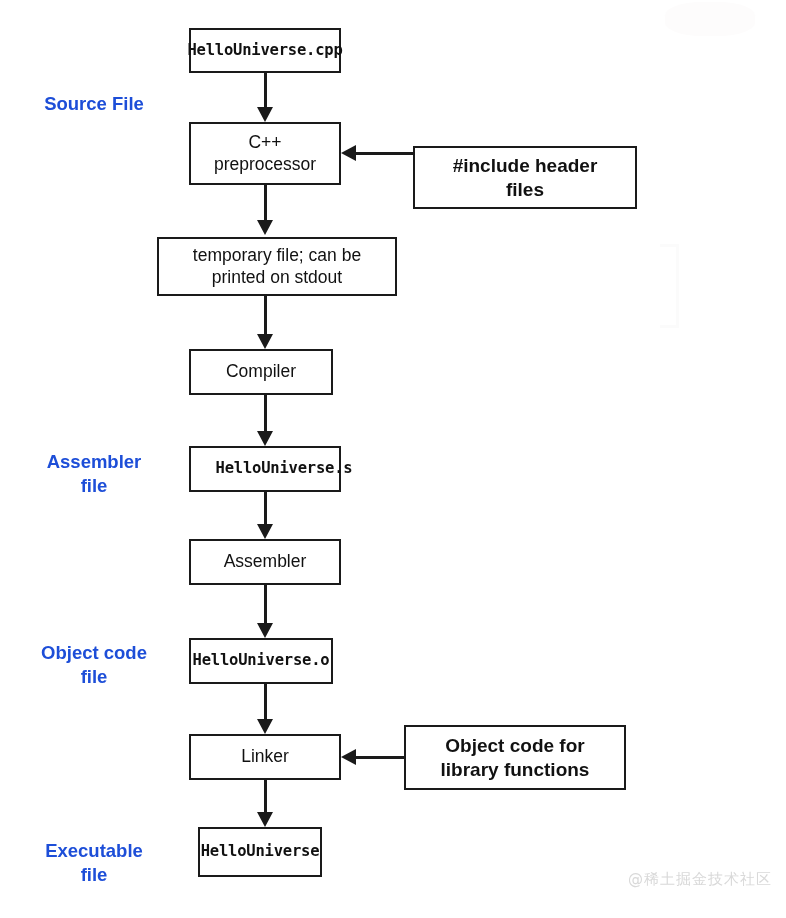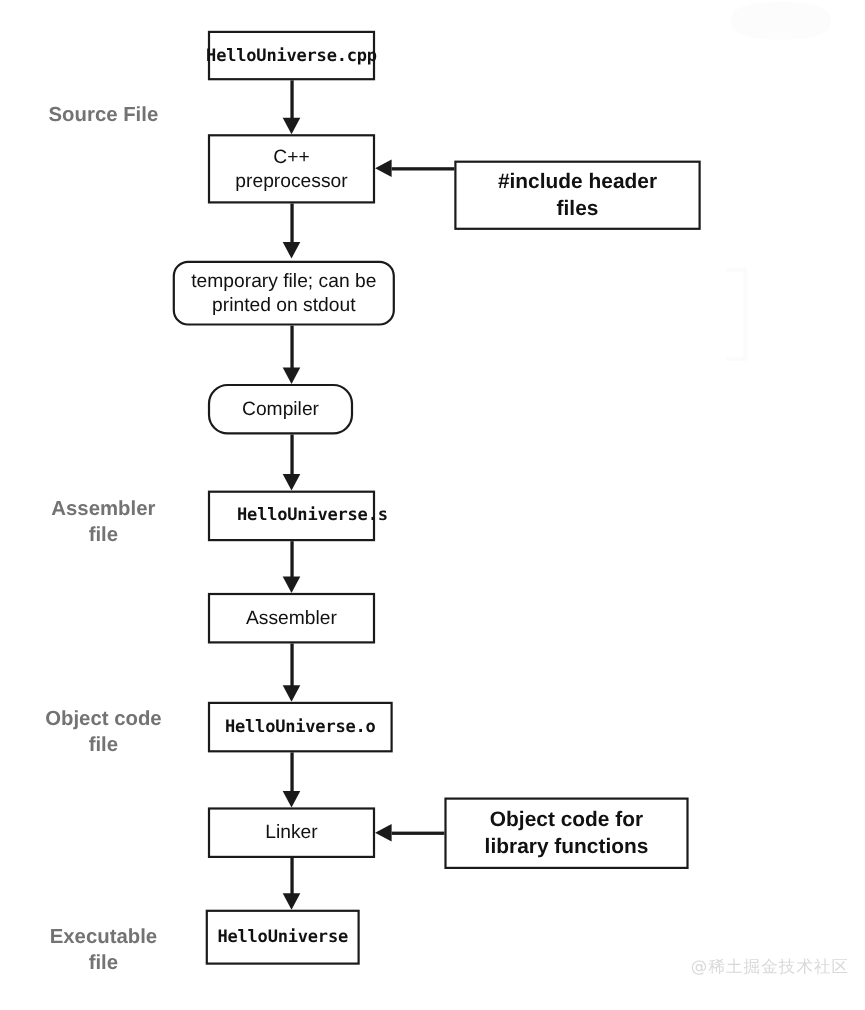--- a/index.html
+++ b/index.html
@@ -54,21 +54,21 @@
     font-weight: 700;
     font-size: 19px;
   }
 
   
   .stage-label {
     position: absolute;
     font-family: "Liberation Sans", sans-serif;
     font-weight: 700;
     font-size: 18.5px;
-    color: #737373;
+    color: #1d4ed8;
     text-align: center;
     line-height: 1.3;
     white-space: pre-line;
   }
 
   
   .vline {
     position: absolute;
     width: 3px;
     background: #1a1a1a;
@@ -153,50 +153,50 @@
     <span class="txt">#include header
 files</span>
   </div>
 
   <div class="hline" style="left:356px; top:152px; width:57px;"></div>
   <div class="arrow-left" style="left:341px; top:145px;"></div>
 
   <div class="vline" style="left:263.5px; top:185px; height:36px;"></div>
   <div class="arrow-down" style="left:256.5px; top:220px;"></div>
 
-  <div class="node sans" style="left:157px; top:237px; width:202px; height:59px;border-radius:14px;">
+  <div class="node sans" style="left:157px; top:237px; width:240px; height:59px;">
     <span class="txt">temporary file; can be
 printed on stdout</span>
   </div>
 
   <div class="vline" style="left:263.5px; top:296px; height:39px;"></div>
   <div class="arrow-down" style="left:256.5px; top:334px;"></div>
 
-  <div class="node sans" style="left:189px; top:349px; width:132px; height:46px;border-radius:18px;">
+  <div class="node sans" style="left:189px; top:349px; width:144px; height:46px;">
     <span class="txt">Compiler</span>
   </div>
 
   <div class="vline" style="left:263.5px; top:395px; height:37px;"></div>
   <div class="arrow-down" style="left:256.5px; top:431px;"></div>
 
   <div class="node mono" style="left:189px; top:446px; width:152px; height:46px;padding-left:38px;">
     <span class="txt">HelloUniverse.s</span>
   </div>
 
   <div class="vline" style="left:263.5px; top:492px; height:33px;"></div>
   <div class="arrow-down" style="left:256.5px; top:524px;"></div>
 
   <div class="node sans" style="left:189px; top:539px; width:152px; height:46px;">
     <span class="txt">Assembler</span>
   </div>
 
   <div class="vline" style="left:263.5px; top:585px; height:39px;"></div>
   <div class="arrow-down" style="left:256.5px; top:623px;"></div>
 
-  <div class="node mono" style="left:189px; top:638px; width:168px; height:46px;">
+  <div class="node mono" style="left:189px; top:638px; width:144px; height:46px;">
     <span class="txt">HelloUniverse.o</span>
   </div>
 
   <div class="vline" style="left:263.5px; top:684px; height:36px;"></div>
   <div class="arrow-down" style="left:256.5px; top:719px;"></div>
 
   <div class="node sans-bold" style="left:404px; top:725px; width:222px; height:65px;">
     <span class="txt">Object code for
 library functions</span>
   </div>
@@ -204,19 +204,19 @@
   <div class="node sans" style="left:189px; top:734px; width:152px; height:46px;">
     <span class="txt">Linker</span>
   </div>
 
   <div class="hline" style="left:356px; top:756px; width:48px;"></div>
   <div class="arrow-left" style="left:341px; top:749px;"></div>
 
   <div class="vline" style="left:263.5px; top:780px; height:33px;"></div>
   <div class="arrow-down" style="left:256.5px; top:812px;"></div>
 
-  <div class="node mono" style="left:187px; top:827px; width:140px; height:50px;">
+  <div class="node mono" style="left:198px; top:827px; width:124px; height:50px;">
     <span class="txt">HelloUniverse</span>
   </div>
 
   <div class="watermark" style="right:14px; top:870px;">@稀土掘金技术社区</div>
 
 </div>
 
 </body></html>

